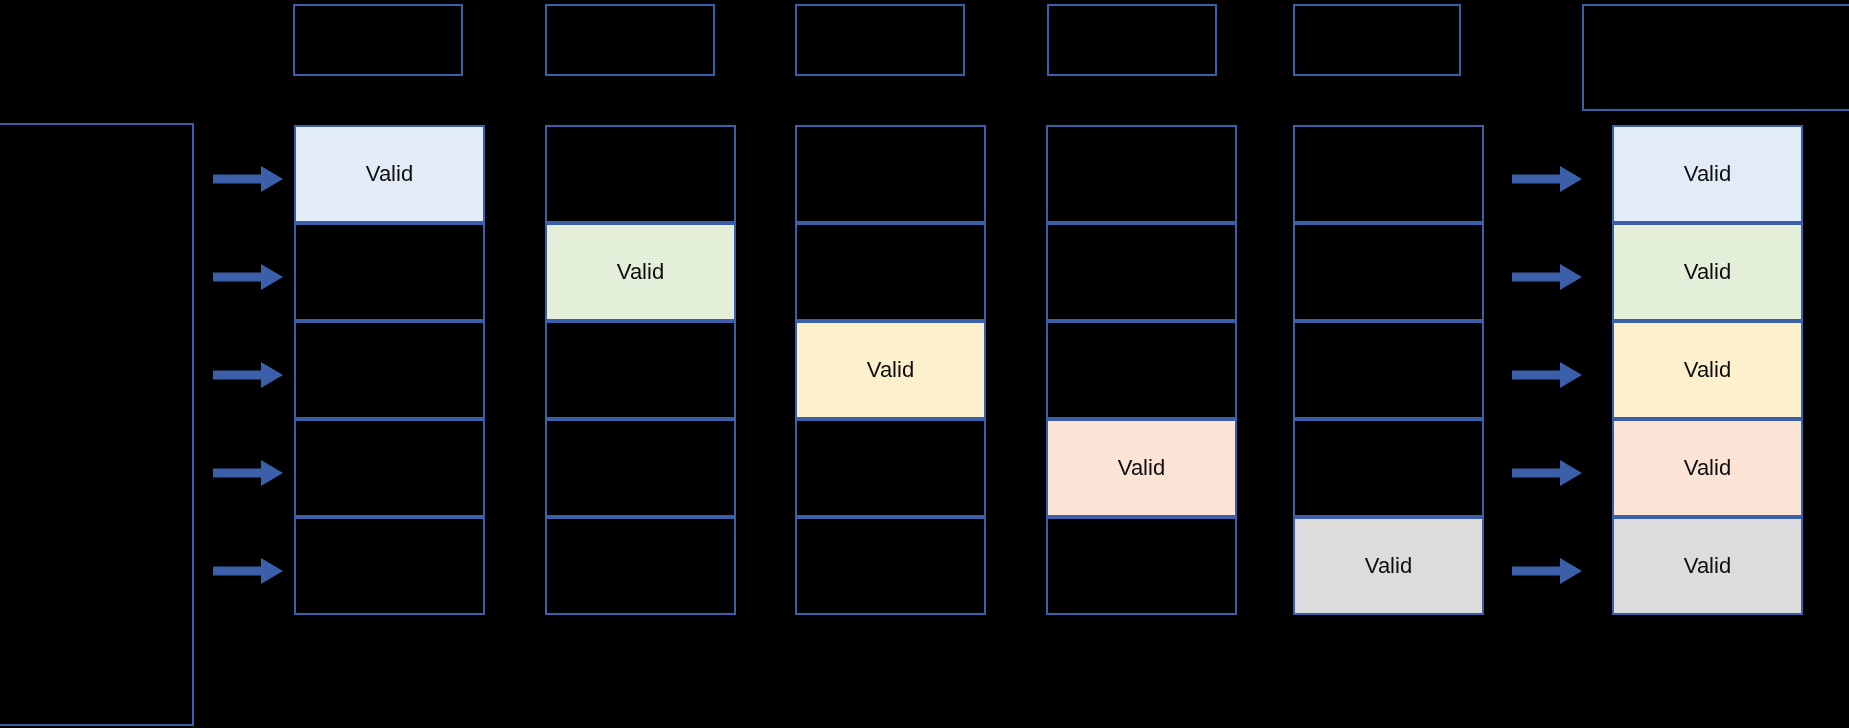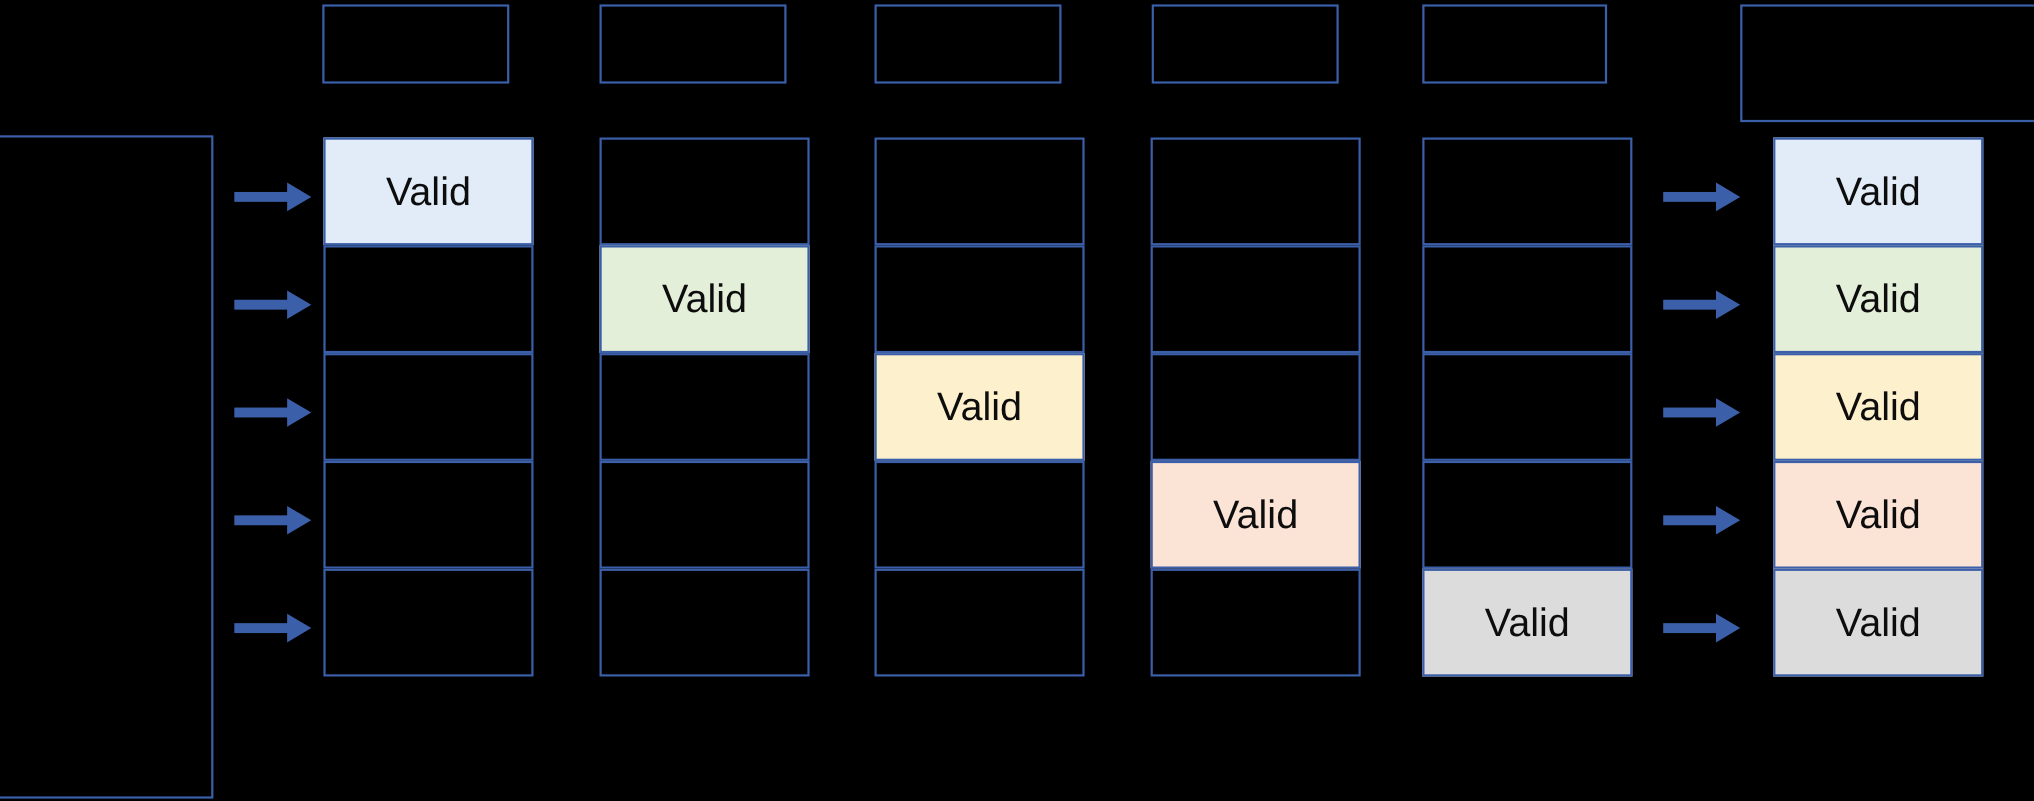--- a/index.html
+++ b/index.html
@@ -45,21 +45,21 @@
     display: flex;
     align-items: center;
     justify-content: center;
   }
   .cell {
     position: absolute;
     box-sizing: border-box;
     border: 2px solid #3b5fa8;
     background: #000000;
     color: #0d0d0d;
-    font-size: 36px;
+    font-size: 22px;
     display: flex;
     align-items: center;
     justify-content: center;
     overflow: hidden;
     white-space: nowrap;
   }
   .cell.filled {
     color: #0d0d0d;
   }
   

